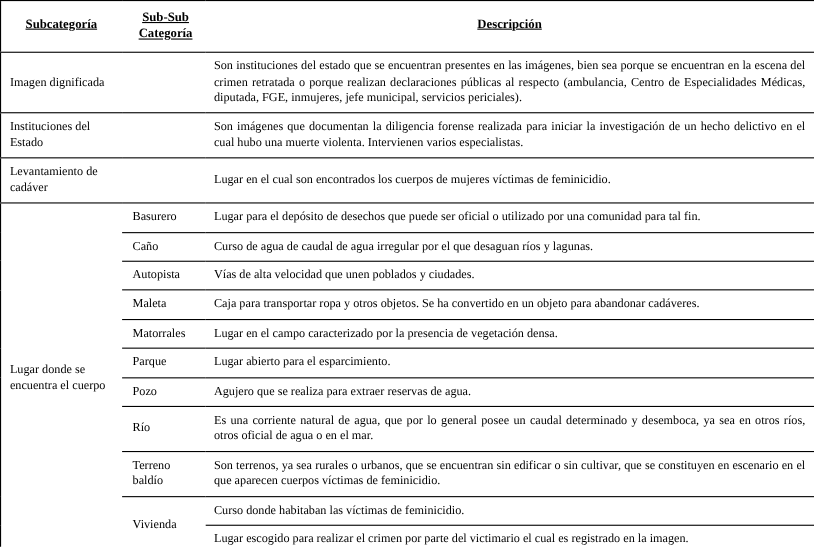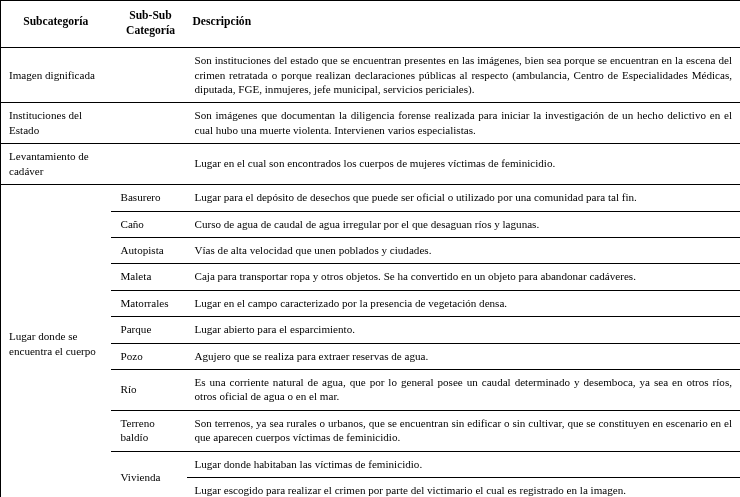--- a/index.html
+++ b/index.html
@@ -28,24 +28,25 @@
   col.c-ssub  { width: 76px;  }
   col.c-desc  { width: 554px; }
 
   
   thead th {
     font-weight: bold;
     font-size: 11.6px;
     padding: 7px 6px 9px 6px;
     vertical-align: top;
     border: 0;
+    text-decoration: underline;
   }
   th.h-sub  { text-align: center; padding-top: 13px; }
   th.h-ssub { text-align: center; padding-left: 10px; }
-  th.h-desc { text-align: left; padding-top: 13px; }
+  th.h-desc { text-align: center; padding-top: 13px; }
 
   thead tr { border-bottom: 1.4px solid #000; }
 
   
   #doc-table { border-left: 1.2px solid #000; border-right: 1.2px solid #000; }
   #doc-table thead { border-top: 1.4px solid #000; }
   #doc-table tbody tr.last-row { border-bottom: 0; }
 
   
   td {
@@ -164,21 +165,21 @@
       <td class="desc">Es una corriente natural de agua, que por lo general posee un caudal determinado y desemboca, ya sea en otros ríos, otros oficial de agua o en el mar.</td>
     </tr>
 
     <tr class="rule-ssub">
       <td class="ssub">Terreno baldío</td>
       <td class="desc">Son terrenos, ya sea rurales o urbanos, que se encuentran sin edificar o sin cultivar, que se constituyen en escenario en el que aparecen cuerpos víctimas de feminicidio.</td>
     </tr>
 
     <tr class="rule-ssub">
       <td class="ssub" rowspan="2">Vivienda</td>
-      <td class="desc">Lugar donde habitaban las víctimas de feminicidio.</td>
+      <td class="desc">Curso donde habitaban las víctimas de feminicidio.</td>
     </tr>
 
     <tr class="rule-desc last-row">
       <td class="desc">Lugar escogido para realizar el crimen por parte del victimario el cual es registrado en la imagen.</td>
     </tr>
 
   </tbody>
 </table>
 
 </body></html>

